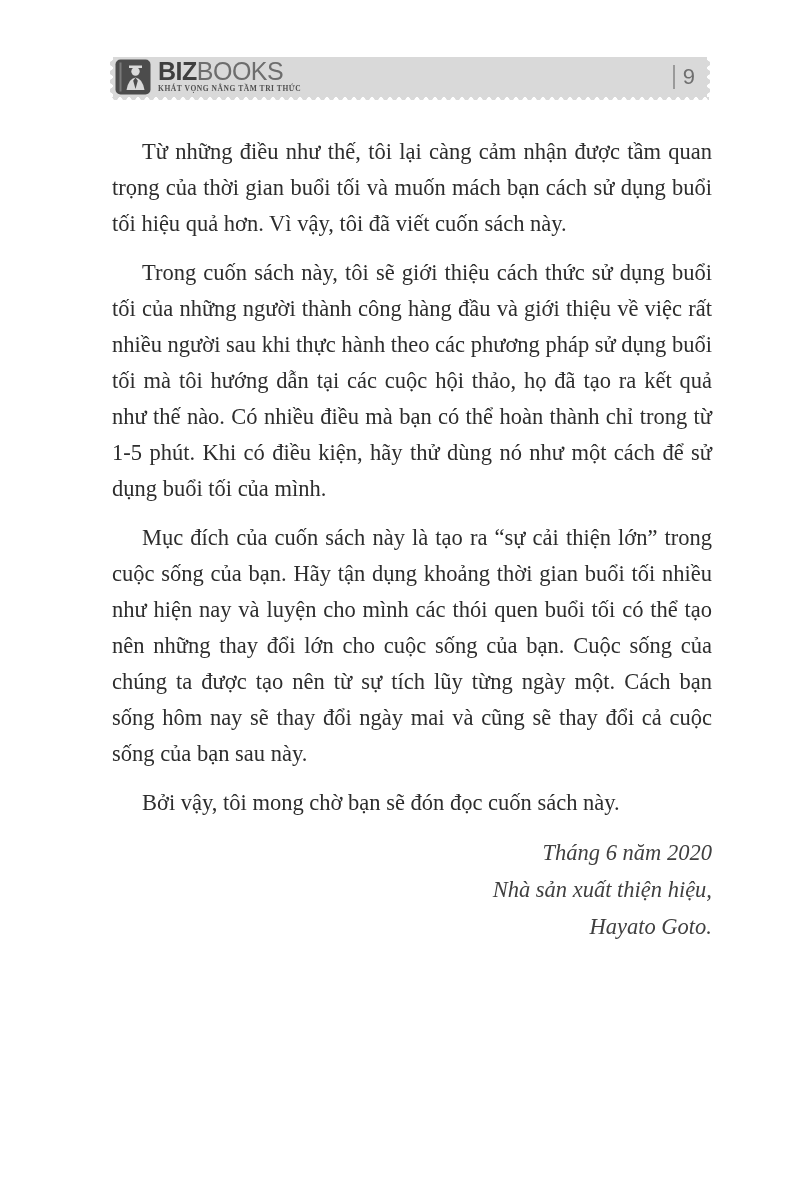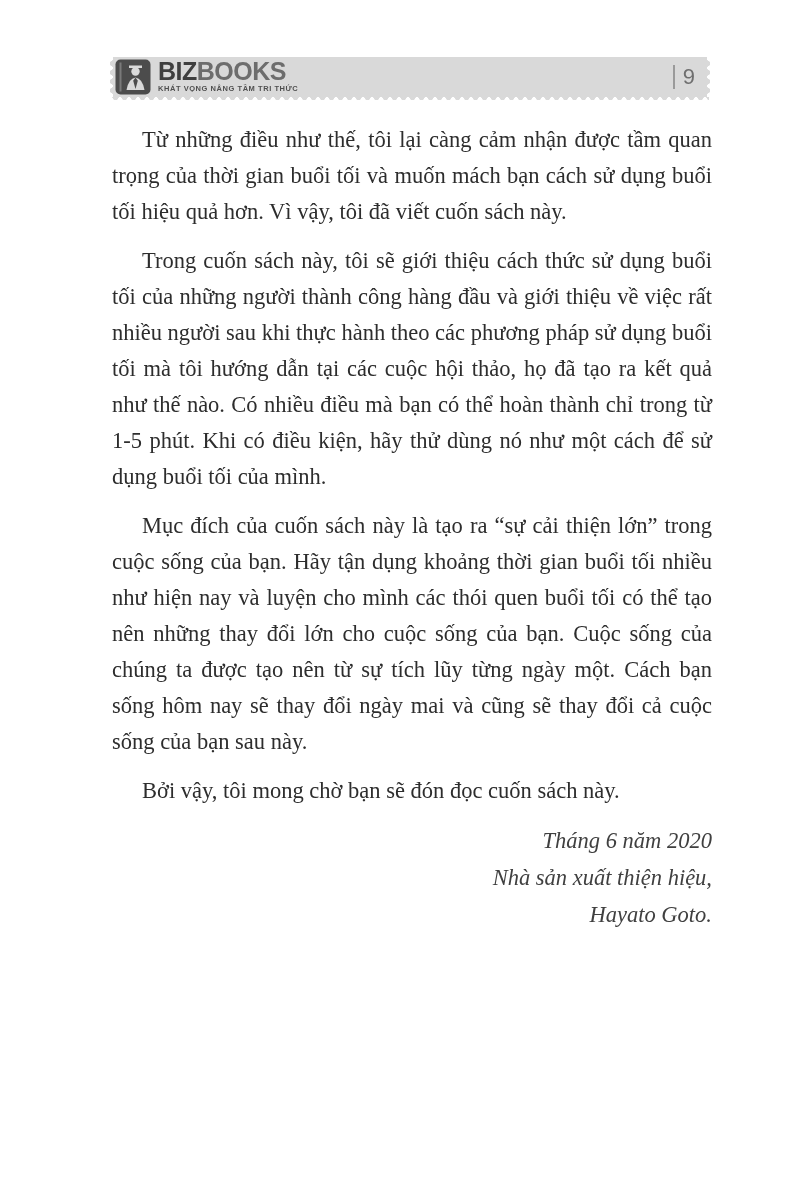--- a/index.html
+++ b/index.html
@@ -63,23 +63,23 @@
     justify-content: center;
   }
   .brand-line {
     font-family: "Liberation Sans", sans-serif;
     font-size: 25px;
     line-height: 21px;
     letter-spacing: -0.5px;
     white-space: nowrap;
   }
   .biz   { font-weight: bold;   color: #3f3f3f; text-align: center; }
-  .books { font-weight: bold; color: #6d6d6d; }
+  .books { font-weight: normal; color: #6d6d6d; }
   .tagline {
-    font-family: Liberation Sans, sans-serif;
+    font-family: Liberation Serif, serif;
     font-size: 7.5px;
     font-weight: bold;
     color: #4f4f4f;
     letter-spacing: 0.55px;
     margin-top: 2px;
     white-space: nowrap;
   }
 
   .page-num {
     font-family: "Liberation Sans", sans-serif;
@@ -93,21 +93,21 @@
     width: 2px;
     height: 24px;
     background: #9a9a9a;
     display: inline-block;
   }
 
   
   .content {
     position: absolute;
     left: 112px;
-    top: 122px;
+    top: 134px;
     width: 600px;
   }
   .content p {
     margin: 0 0 13px 0;
     font-family: "Liberation Serif", "DejaVu Serif", serif;
     font-size: 22.5px;
     line-height: 36px;
     color: #2d2d2d;
     text-align: justify;
     text-indent: 30px;

